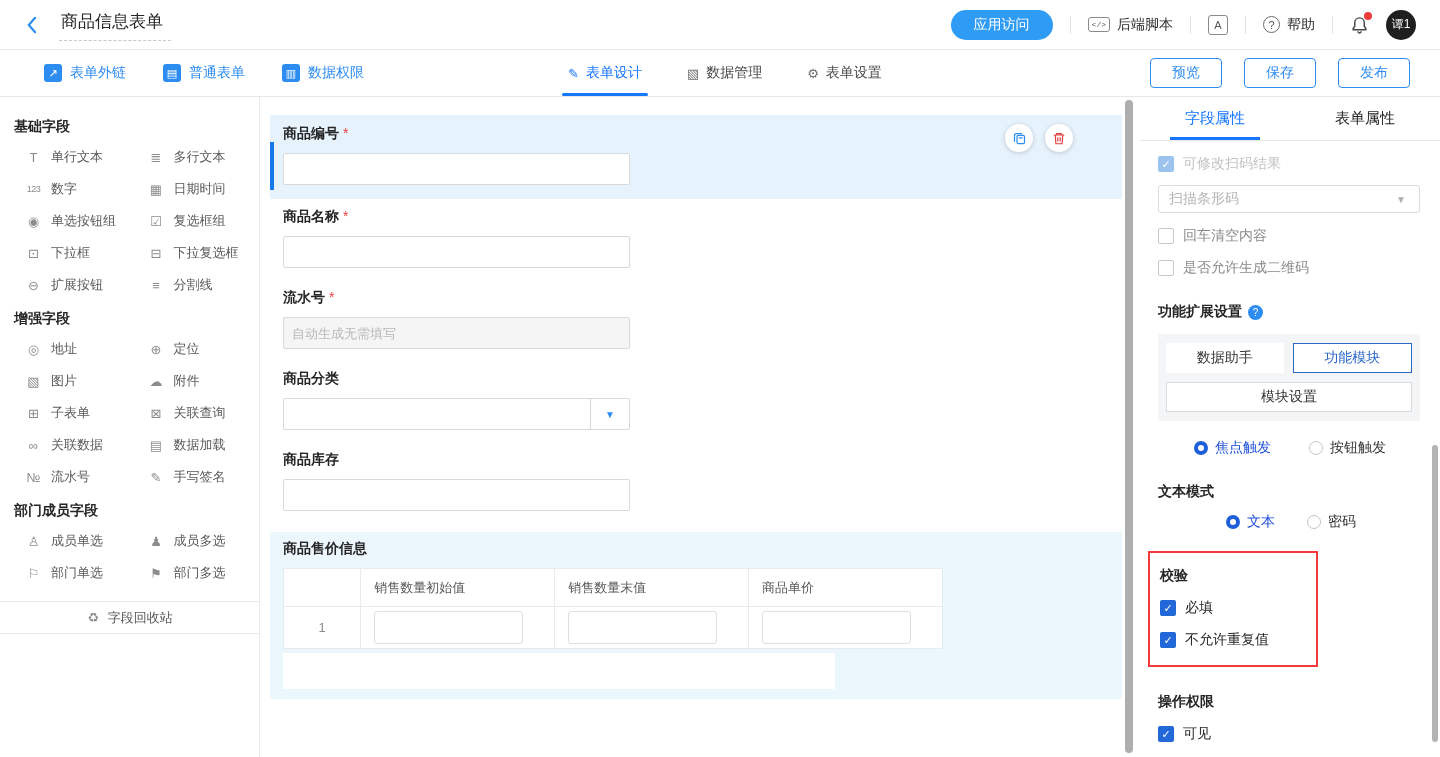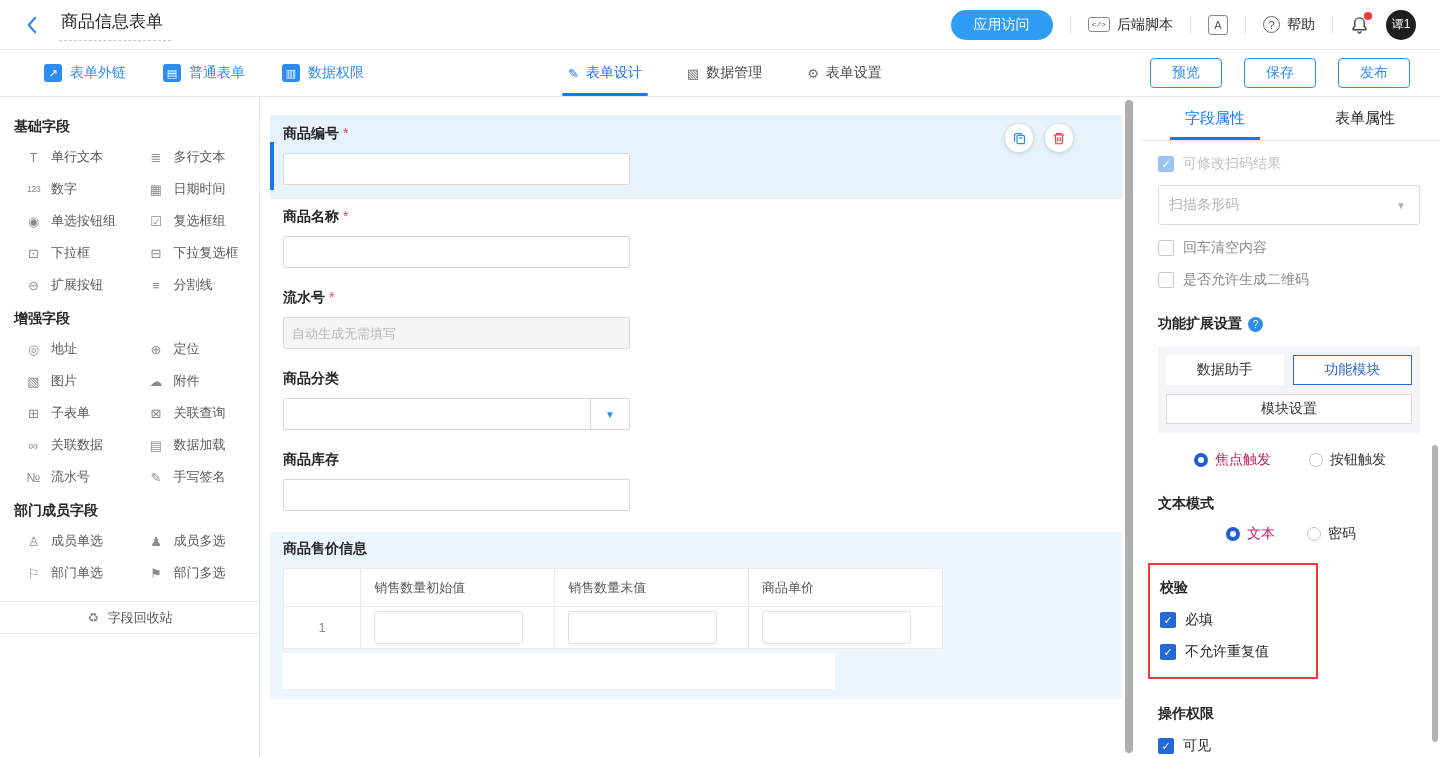--- a/index.html
+++ b/index.html
@@ -104,42 +104,42 @@
     width:90px; height:3px; background:#1677ff; }
   .pcontent { padding:0 20px 0 18px; font-size:14px; }
   .chkrow { display:flex; align-items:center; gap:9px; margin-top:14px; color:#262626; cursor:pointer; }
   .chk { width:16px; height:16px; border-radius:2px; flex-shrink:0; display:flex; align-items:center;
     justify-content:center; font-size:11px; font-weight:bold; }
   .chk.on { background:#2368d9; color:#fff; }
   .chk.on-dis { background:#9cc3ee; color:#fff; }
   .chk.off { border:1px solid #c9c9c9; background:#fff; }
   .lbl-dis { color:#c2c2c2; }
   .lbl-grey { color:#8a8a8a; }
-  .pselect { margin-top:12px; height:40px; border:1px solid #dcdcdc; border-radius:3px; display:flex;
+  .pselect { margin-top:12px; height:28px; border:1px solid #dcdcdc; border-radius:3px; display:flex;
     align-items:center; background:#fff; cursor:default; }
   .pselect-text { padding-left:10px; color:#b5b5b5; }
   .pselect-caret { margin-left:auto; width:36px; display:flex; align-items:center; justify-content:center;
     color:#b0b0b0; font-size:10px; }
   .ptitle { font-weight:bold; color:#262626; margin-top:26px; display:flex; align-items:center; gap:6px; }
   .q-ic { width:15px; height:15px; border-radius:50%; background:#2d8cf0; color:#fff; font-size:10px;
     font-weight:normal; display:flex; align-items:center; justify-content:center; cursor:pointer; }
   .greybox { margin-top:13px; background:#f4f5f6; padding:9px 8px; }
   .gb-row { display:flex; gap:9px; }
   .gb-btn { flex:1; height:30px; background:#fff; display:flex; align-items:center; justify-content:center;
     font-size:14px; color:#333; cursor:pointer; }
   .gb-btn.active { border:1px solid #2b66c9; color:#2b66c9; }
   .gb-full { margin-top:9px; height:30px; background:#fff; border:1px solid #dcdcdc; display:flex;
     align-items:center; justify-content:center; color:#333; font-size:14px; cursor:pointer; }
   .radiorow { display:flex; gap:38px; margin-top:18px; padding-left:36px; }
   .radiorow.tm { padding-left:68px; gap:32px; margin-top:12px; }
   .radio { display:flex; align-items:center; gap:7px; color:#333; cursor:pointer; }
   .rdot { width:14px; height:14px; border-radius:50%; background:#fff; flex-shrink:0; }
   .rdot.on { border:4.5px solid #1e5fd9; }
   .rdot.off { border:1px solid #c4c4c4; }
-  .radio.sel { color:#be185d; }
+  .radio.sel { color:#1d4ed8; }
   .redbox { margin:20px 0 0 -10px; border:2px solid #f23b3b; width:170px; padding:2px 0 16px 10px; }
   .redbox .ptitle { margin-top:12px; }
   .panel-scroll { position:absolute; right:2px; top:348px; width:6px; height:297px; background:#b3b3b3;
     border-radius:3px; cursor:pointer; }
 </style>
 </head>
 <body>
 
 <div class="header">
   <span class="back-btn">

